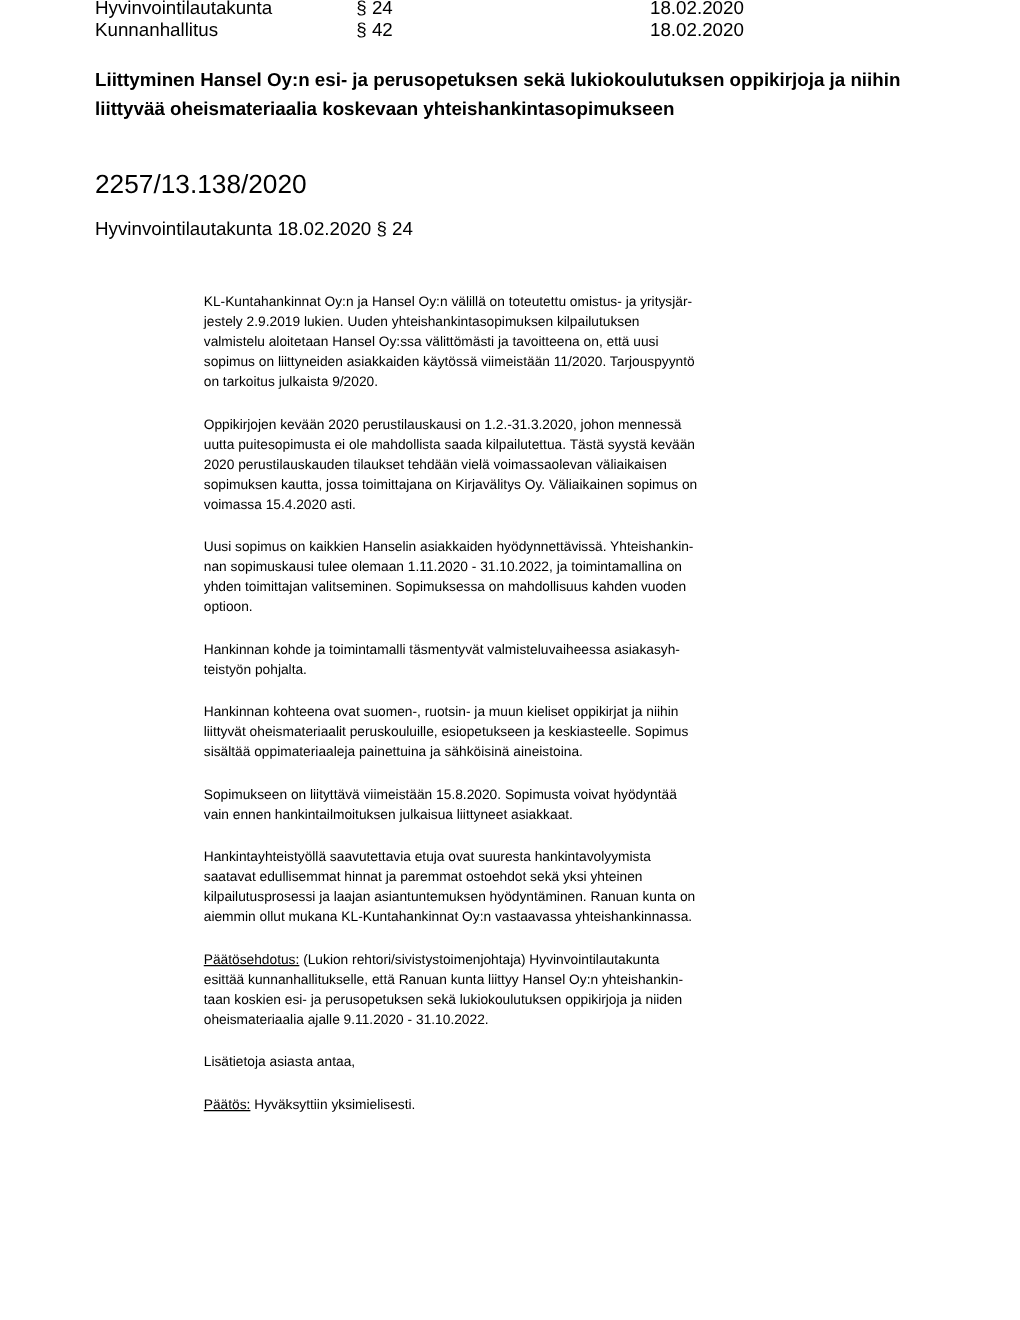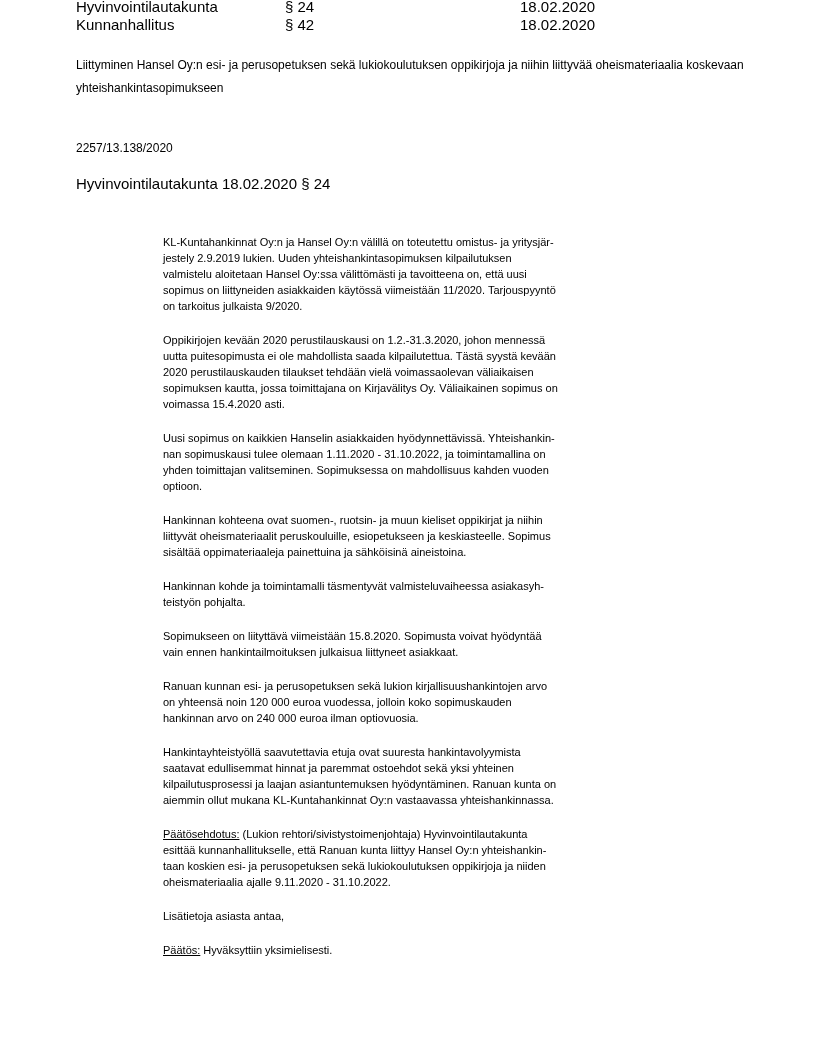--- a/index.html
+++ b/index.html
@@ -35,30 +35,30 @@
     }
     .meta-body { left: 0; }
     .meta-para { left: 209px; }
     .meta-date { left: 444px; }
 
     .title {
       position: absolute;
       left: 76px;
       top: 54px;
       width: 680px;
-      font-weight: normal;
-      font-size: 12px;
+      font-weight: bold;
+      font-size: 15px;
       line-height: 22.5px;
       margin: 0;
     }
     .diary {
       position: absolute;
       left: 76px;
       top: 139px;
-      font-size: 12px;
+      font-size: 21px;
       line-height: 18px;
       margin: 0;
     }
     .meeting-ref {
       position: absolute;
       left: 76px;
       top: 175px;
       font-size: 15px;
       line-height: 18px;
       margin: 0;
@@ -110,30 +110,27 @@
 on tarkoitus julkaista 9/2020.</p>
   <p>Oppikirjojen kevään 2020 perustilauskausi on 1.2.-31.3.2020, johon mennessä
 uutta puitesopimusta ei ole mahdollista saada kilpailutettua. Tästä syystä kevään
 2020 perustilauskauden tilaukset tehdään vielä voimassaolevan väliaikaisen
 sopimuksen kautta, jossa toimittajana on Kirjavälitys Oy. Väliaikainen sopimus on
 voimassa 15.4.2020 asti.</p>
   <p>Uusi sopimus on kaikkien Hanselin asiakkaiden hyödynnettävissä. Yhteishankin-
 nan sopimuskausi tulee olemaan 1.11.2020 - 31.10.2022, ja toimintamallina on
 yhden toimittajan valitseminen. Sopimuksessa on mahdollisuus kahden vuoden
 optioon.</p>
+  <p>Hankinnan kohde ja toimintamalli täsmentyvät valmisteluvaiheessa asiakasyh-
+teistyön pohjalta.</p>
   <p>Hankinnan kohteena ovat suomen-, ruotsin- ja muun kieliset oppikirjat ja niihin
 liittyvät oheismateriaalit peruskouluille, esiopetukseen ja keskiasteelle. Sopimus
 sisältää oppimateriaaleja painettuina ja sähköisinä aineistoina.</p>
-  <p>Hankinnan kohde ja toimintamalli täsmentyvät valmisteluvaiheessa asiakasyh-
-teistyön pohjalta.</p>
   <p>Sopimukseen on liitytt​ävä viimeistään 15.8.2020. Sopimusta voivat hyödyntää
 vain ennen hankintailmoituksen julkaisua liittyneet asiakkaat.</p>
-  <p>Ranuan kunnan esi- ja perusopetuksen sekä lukion kirjallisuushankintojen arvo
-on yhteensä noin 120 000 euroa vuodessa, jolloin koko sopimuskauden
-hankinnan arvo on 240 000 euroa ilman optiovuosia.</p>
   <p>Hankintayhteistyöllä saavutettavia etuja ovat suuresta hankintavolyymista
 saatavat edullisemmat hinnat ja paremmat ostoehdot sekä yksi yhteinen
 kilpailutusprosessi ja laajan asiantuntemuksen hyödyntäminen. Ranuan kunta on
 aiemmin ollut mukana KL-Kuntahankinnat Oy:n vastaavassa yhteishankinnassa.</p>
   <p><span class="label-underline">Päätösehdotus:</span><span> (Lukion rehtori/sivistystoimenjohtaja) Hyvinvointilautakunta
 esittää kunnanhallitukselle, että Ranuan kunta liittyy Hansel Oy:n yhteishankin-
 taan koskien esi- ja perusopetuksen sekä lukiokoulutuksen oppikirjoja ja niiden
 oheismateriaalia ajalle 9.11.2020 - 31.10.2022.</span></p>
   <p>Lisätietoja asiasta antaa,</p>
   <p><span class="label-underline">Päätös:</span><span> Hyväksyttiin yksimielisesti.</span></p>

